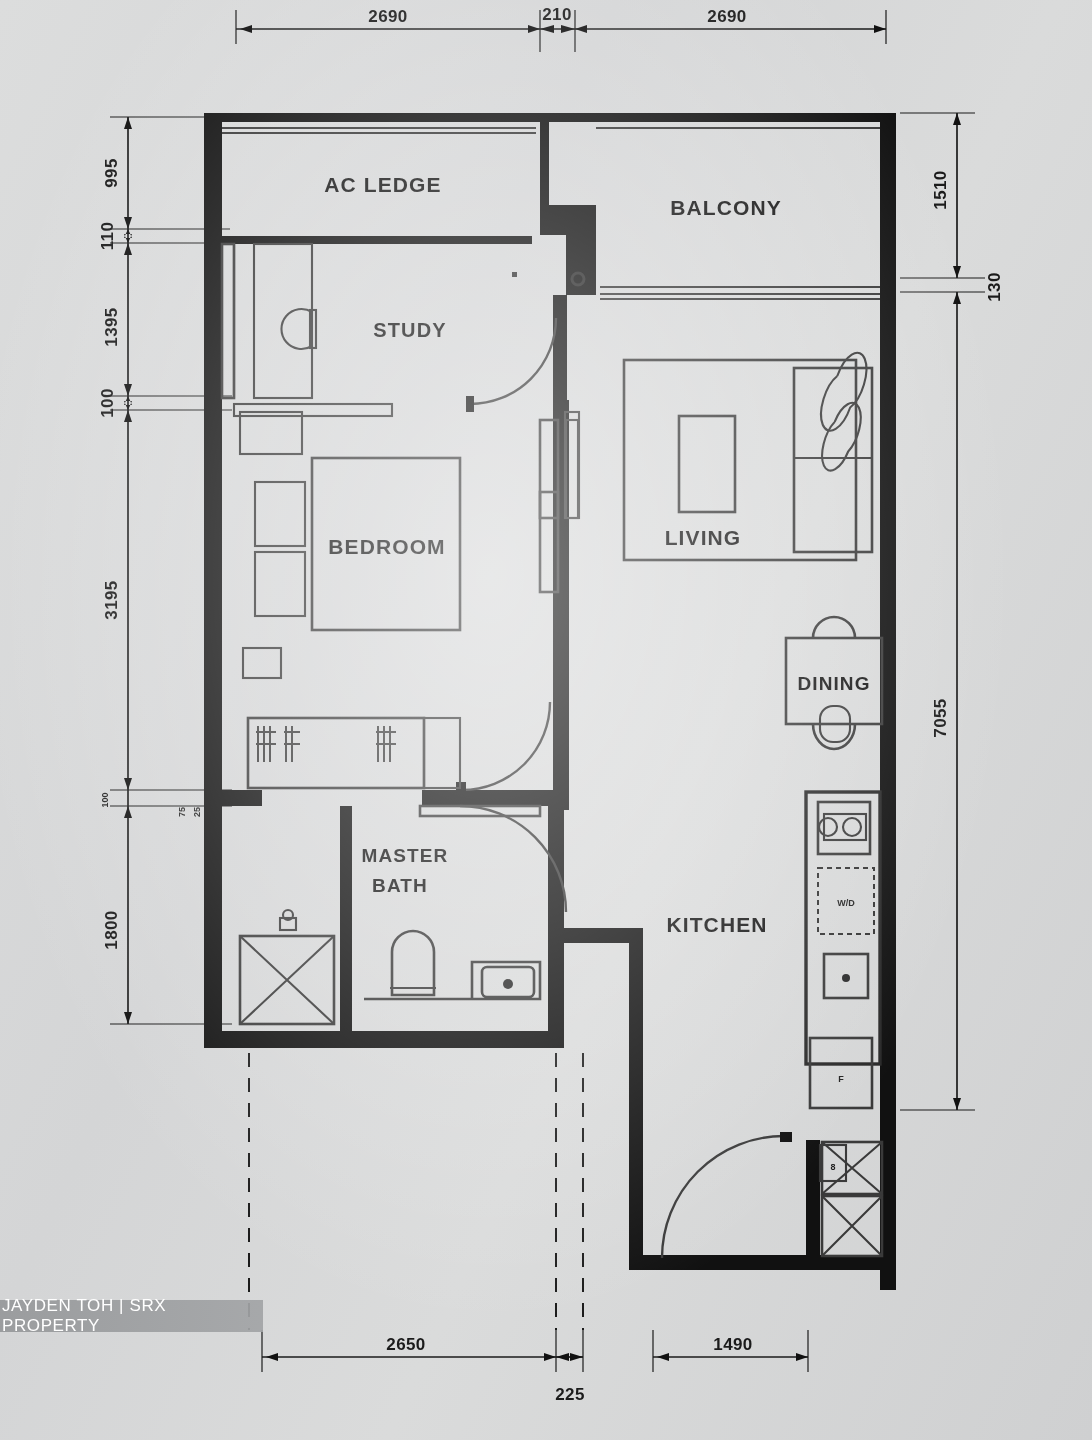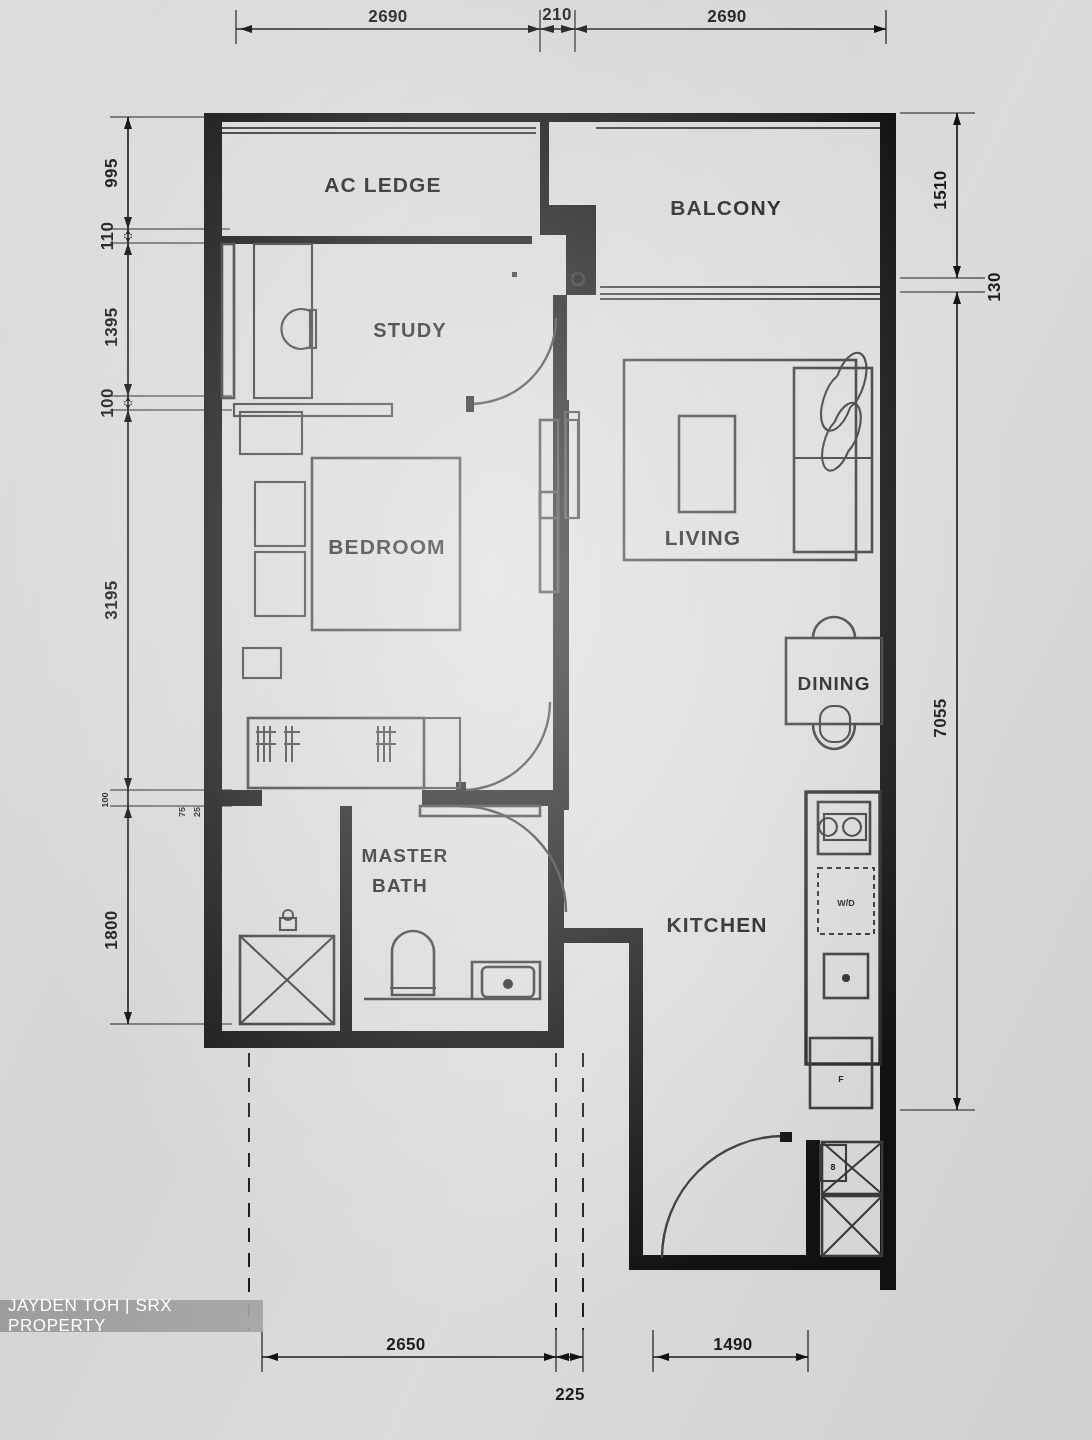--- a/index.html
+++ b/index.html
@@ -20,21 +20,21 @@
   .thin{fill:none;stroke:#3a3a3a;stroke-width:2.1;}
   .thin2{fill:none;stroke:#3a3a3a;stroke-width:2.6;}
   .med{fill:none;stroke:#2a2a2a;stroke-width:3.4;}
   .dimline{stroke:#1b1b1b;stroke-width:1.7;fill:none;}
   .extline{stroke:#1b1b1b;stroke-width:1.2;fill:none;}
   .dash{stroke:#1b1b1b;stroke-width:2;fill:none;stroke-dasharray:14 11;}
   .dashf{stroke:#333;stroke-width:2;fill:none;stroke-dasharray:5 4;}
   .swing{fill:none;stroke:#3a3a3a;stroke-width:2.4;}
   #watermark{position:absolute;left:0;top:1300px;width:263px;height:32px;
      background:linear-gradient(90deg,rgba(150,152,154,.92),rgba(162,164,166,.92));
-     color:#fff;font-size:17px;letter-spacing:.6px;display:flex;align-items:center;padding-left:8px;
+     color:#fff;font-size:17px;letter-spacing:.6px;display:flex;align-items:center;padding-left:2px;
      box-sizing:border-box;font-family:"Liberation Sans",sans-serif;}
 </style>
 </head>
 <body>
 
 <div id="stage">
   <div id="paper"></div>
 
   <svg class="plan" viewBox="0 0 1092 1440">
 

